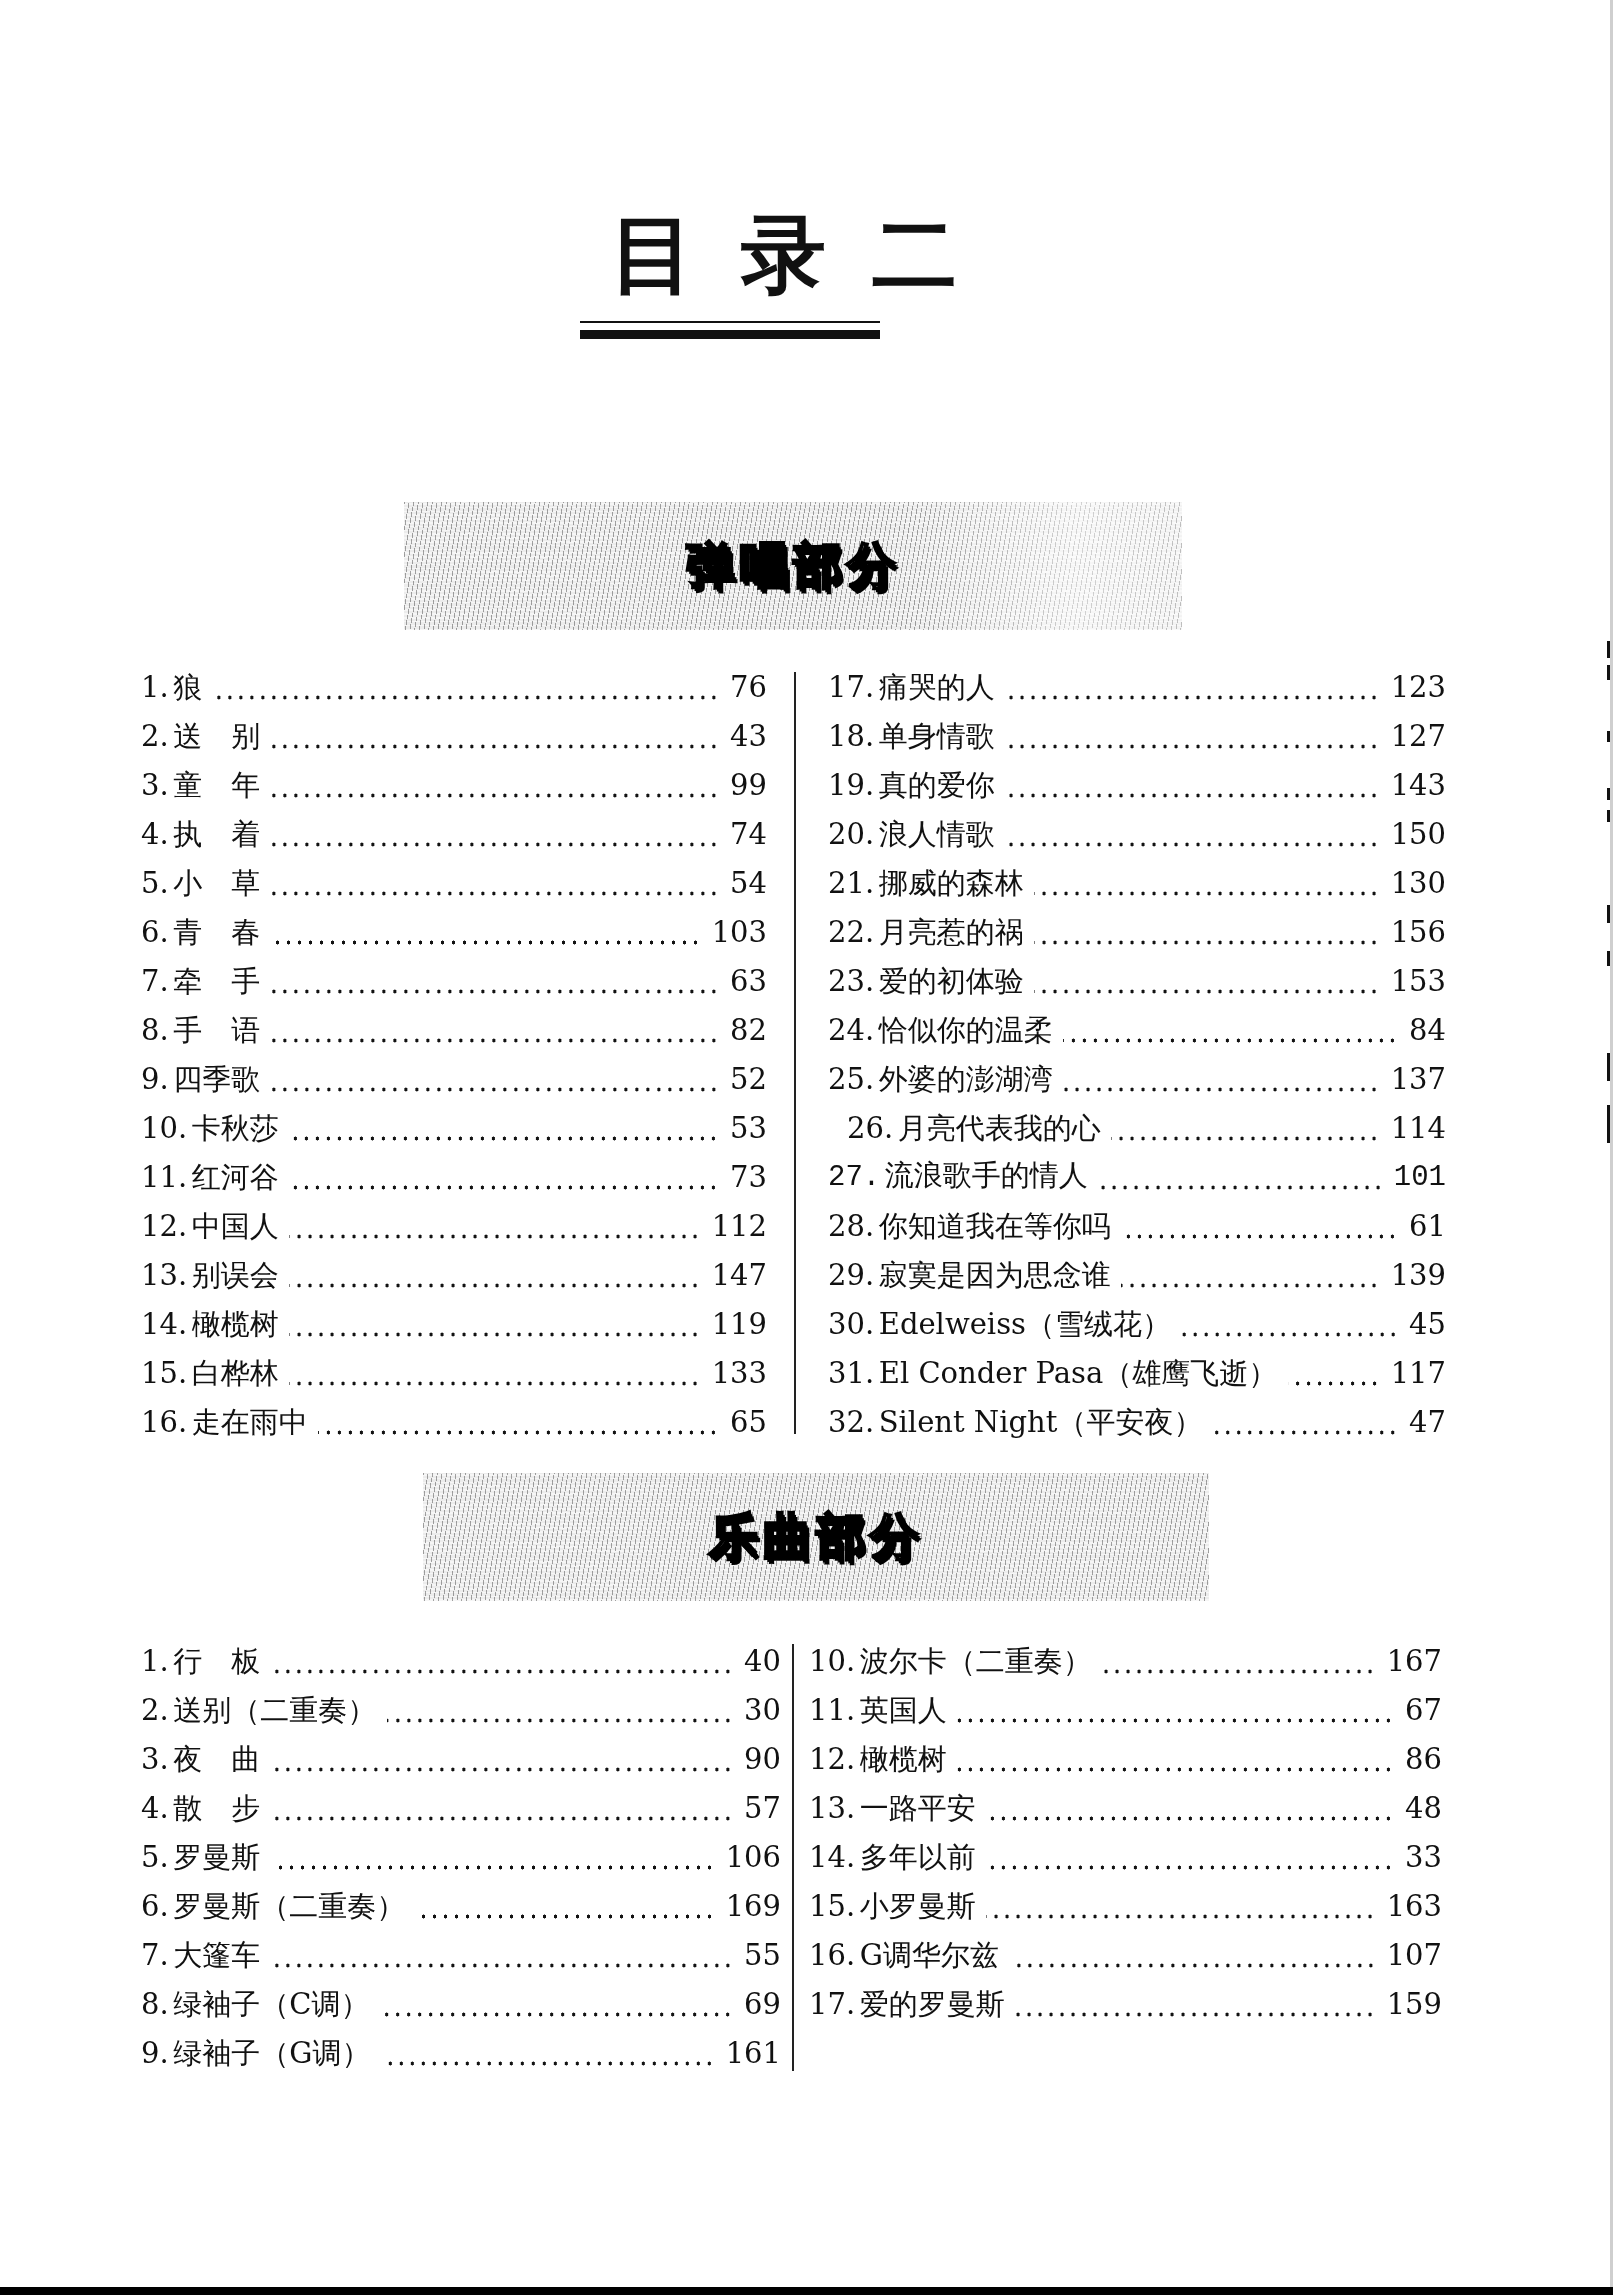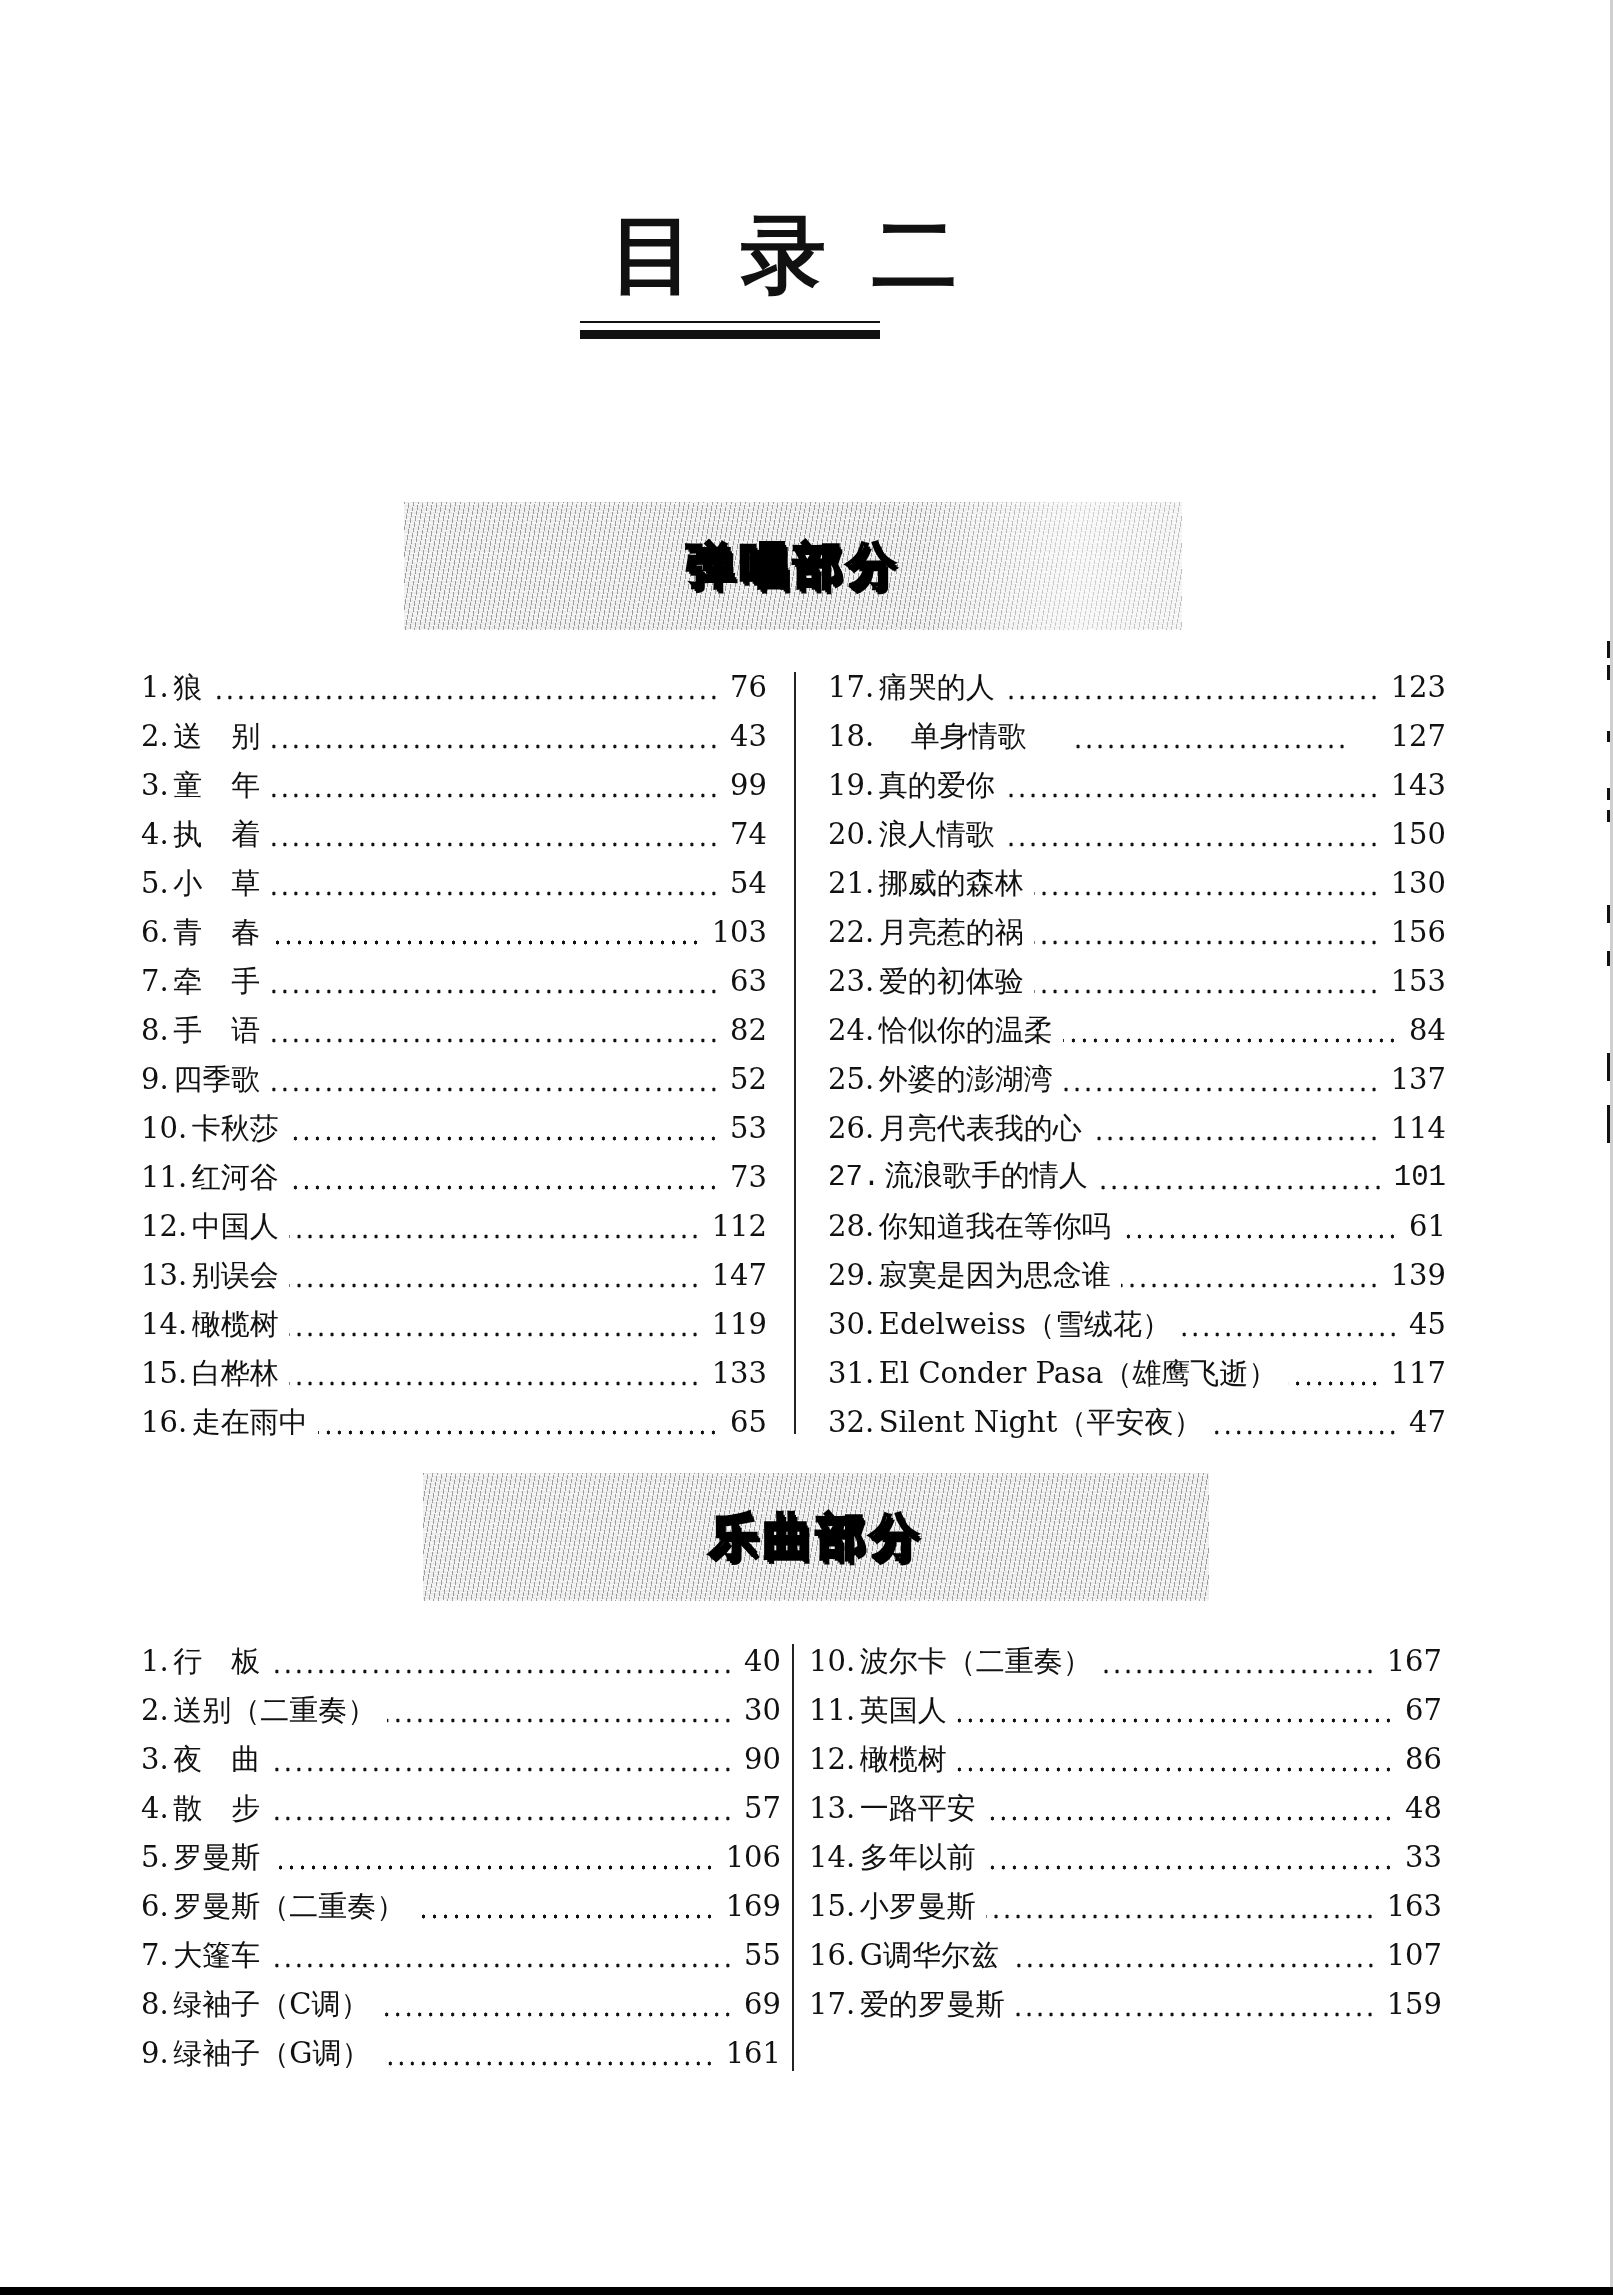--- a/index.html
+++ b/index.html
@@ -206,21 +206,21 @@
 <div class="col-divider" style="left:794px; top:672px; height:762px;"></div>
 
 <div class="toc-col" style="left:828px; top:673px; width:618px;">
   <div class="toc-list">
       <div class="toc-row" style="height: 49px;">
         <span class="toc-num">17.</span>
         <span class="toc-title">痛哭的人</span>
         <span class="toc-leader"></span>
         <span class="toc-page">123</span>
       </div>
-      <div class="toc-row" style="height: 49px; gap: 32px;">
+      <div class="toc-row" style="height: 49px;">
         <span class="toc-num">18.</span>
         <span class="toc-title">单身情歌</span>
         <span class="toc-leader"></span>
         <span class="toc-page">127</span>
       </div>
       <div class="toc-row" style="height: 49px;">
         <span class="toc-num">19.</span>
         <span class="toc-title">真的爱你</span>
         <span class="toc-leader"></span>
         <span class="toc-page">143</span>
@@ -254,21 +254,21 @@
         <span class="toc-title">恰似你的温柔</span>
         <span class="toc-leader"></span>
         <span class="toc-page">84</span>
       </div>
       <div class="toc-row" style="height: 49px;">
         <span class="toc-num">25.</span>
         <span class="toc-title">外婆的澎湖湾</span>
         <span class="toc-leader"></span>
         <span class="toc-page">137</span>
       </div>
-      <div class="toc-row" style="height: 49px;">
+      <div class="toc-row" style="height: 49px; margin-left: 19px;">
         <span class="toc-num">26.</span>
         <span class="toc-title">月亮代表我的心</span>
         <span class="toc-leader"></span>
         <span class="toc-page">114</span>
       </div>
       <div class="toc-row" style="height: 49px; font-family: Liberation Mono, monospace;">
         <span class="toc-num">27.</span>
         <span class="toc-title">流浪歌手的情人</span>
         <span class="toc-leader"></span>
         <span class="toc-page">101</span>

